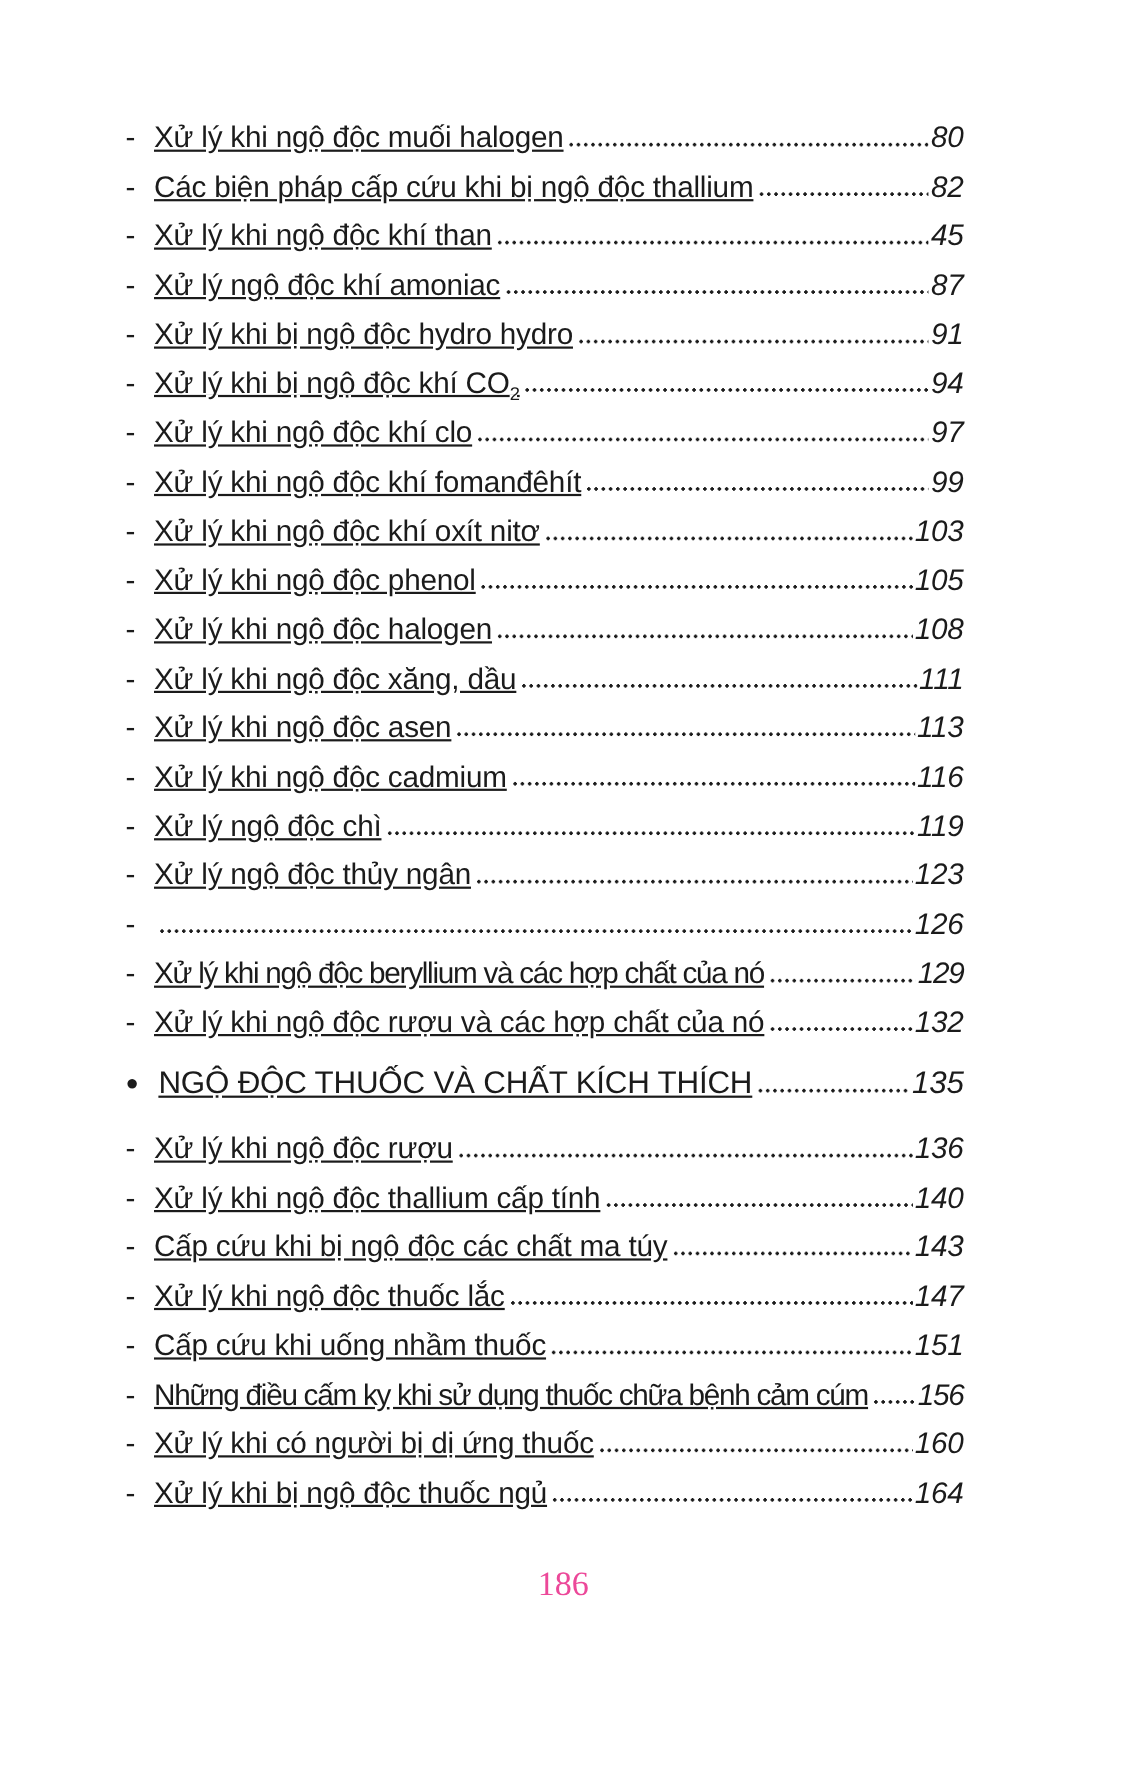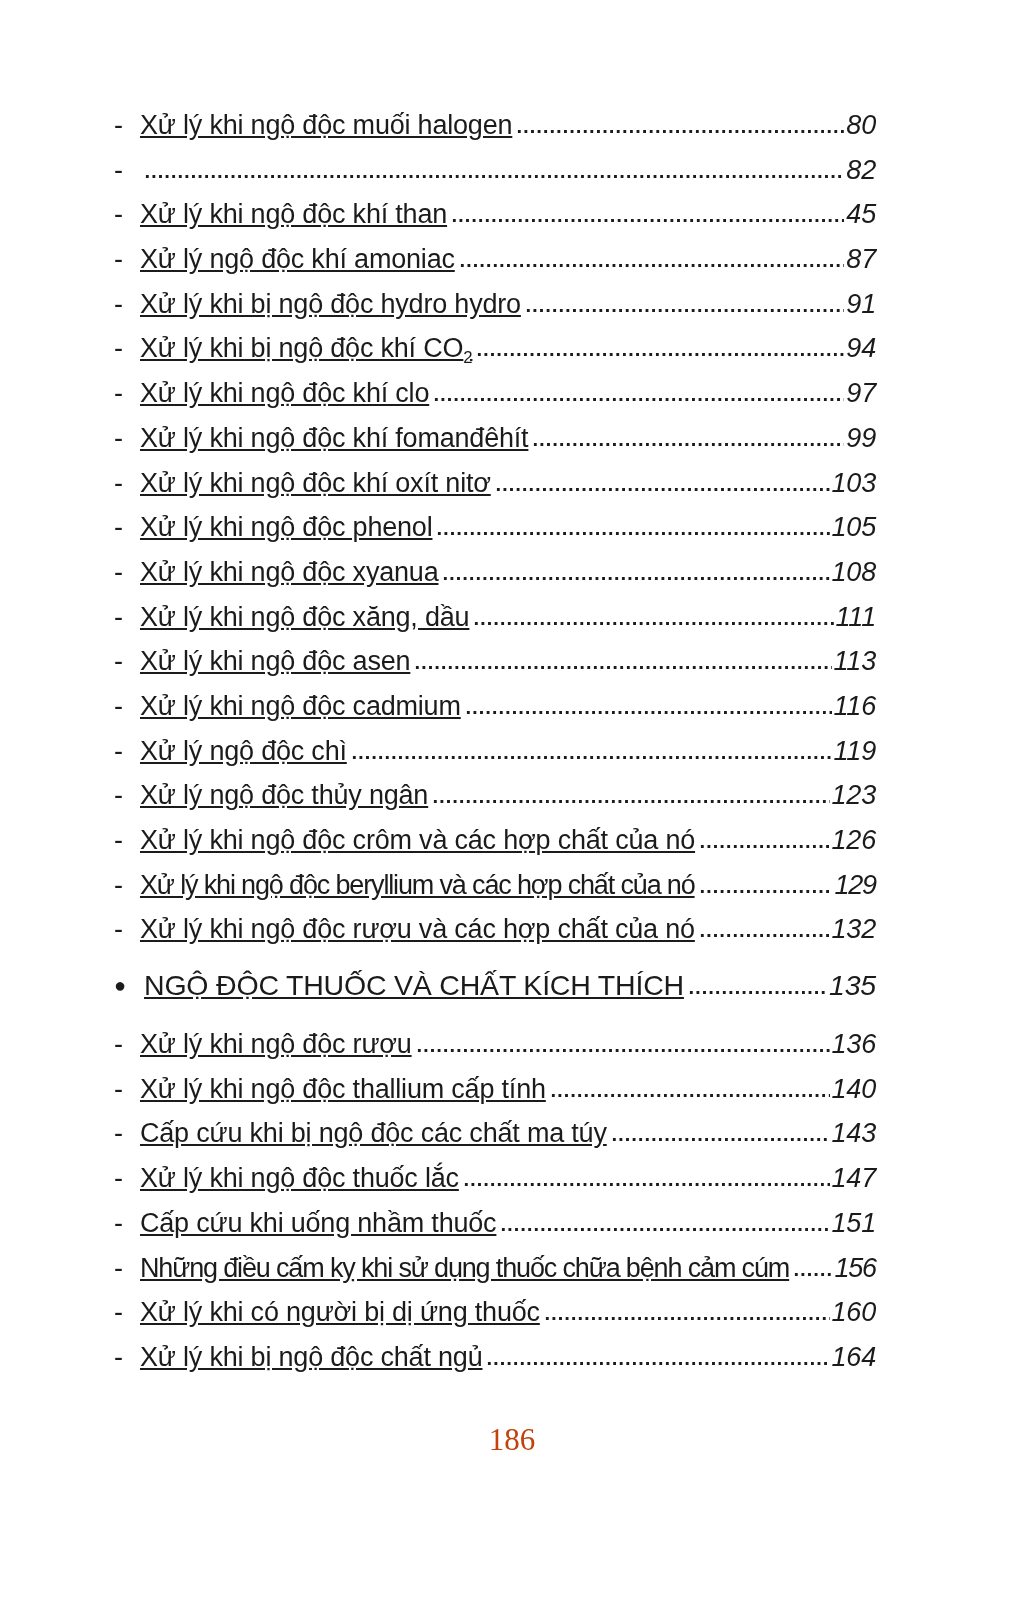--- a/index.html
+++ b/index.html
@@ -70,36 +70,37 @@
     letter-spacing: -1.15px;
   }
   .page-number {
     position: absolute;
     top: 1422px;
     left: 0;
     width: 100%;
     text-align: center;
     font-family: "Liberation Serif", "DejaVu Serif", serif;
     font-size: 31px;
-    color: #c2410c;
+    color: #ec4899;
   }
 </style>
 </head>
 <body>
 
 <main>
   <section class="toc">
       <div class="toc-row row-item">
     <span class="marker">-</span>
     <span class="label"><span class="label-text">Xử lý khi ngộ độc muối halogen</span><sub class="label-sub"></sub></span>
     <span class="leader"></span>
     <span class="pagenum">80</span>
   </div>
       <div class="toc-row row-item">
     <span class="marker">-</span>
+    <span class="label"><span class="label-text">Các biện pháp cấp cứu khi bị ngộ độc thallium</span><sub class="label-sub"></sub></span>
     <span class="leader"></span>
     <span class="pagenum">82</span>
   </div>
       <div class="toc-row row-item">
     <span class="marker">-</span>
     <span class="label"><span class="label-text">Xử lý khi ngộ độc khí than</span><sub class="label-sub"></sub></span>
     <span class="leader"></span>
     <span class="pagenum">45</span>
   </div>
       <div class="toc-row row-item">
@@ -139,21 +140,21 @@
     <span class="pagenum">103</span>
   </div>
       <div class="toc-row row-item">
     <span class="marker">-</span>
     <span class="label"><span class="label-text">Xử lý khi ngộ độc phenol</span><sub class="label-sub"></sub></span>
     <span class="leader"></span>
     <span class="pagenum">105</span>
   </div>
       <div class="toc-row row-item">
     <span class="marker">-</span>
-    <span class="label"><span class="label-text">Xử lý khi ngộ độc xyanua</span><sub class="label-sub"></sub></span>
+    <span class="label"><span class="label-text">Xử lý khi ngộ độc halogen</span><sub class="label-sub"></sub></span>
     <span class="leader"></span>
     <span class="pagenum">108</span>
   </div>
       <div class="toc-row row-item">
     <span class="marker">-</span>
     <span class="label"><span class="label-text">Xử lý khi ngộ độc xăng, dầu</span><sub class="label-sub"></sub></span>
     <span class="leader"></span>
     <span class="pagenum">111</span>
   </div>
       <div class="toc-row row-item">
@@ -175,21 +176,20 @@
     <span class="pagenum">119</span>
   </div>
       <div class="toc-row row-item">
     <span class="marker">-</span>
     <span class="label"><span class="label-text">Xử lý ngộ độc thủy ngân</span><sub class="label-sub"></sub></span>
     <span class="leader"></span>
     <span class="pagenum">123</span>
   </div>
       <div class="toc-row row-item">
     <span class="marker">-</span>
-    <span class="label"><span class="label-text">Xử lý khi ngộ độc crôm và các hợp chất của nó</span><sub class="label-sub"></sub></span>
     <span class="leader"></span>
     <span class="pagenum">126</span>
   </div>
       <div class="toc-row row-item tight">
     <span class="marker">-</span>
     <span class="label"><span class="label-text">Xử lý khi ngộ độc beryllium và các hợp chất của nó</span><sub class="label-sub"></sub></span>
     <span class="leader"></span>
     <span class="pagenum">129</span>
   </div>
       <div class="toc-row row-item">
@@ -241,19 +241,19 @@
     <span class="pagenum">156</span>
   </div>
       <div class="toc-row row-item">
     <span class="marker">-</span>
     <span class="label"><span class="label-text">Xử lý khi có người bị dị ứng thuốc</span><sub class="label-sub"></sub></span>
     <span class="leader"></span>
     <span class="pagenum">160</span>
   </div>
       <div class="toc-row row-item">
     <span class="marker">-</span>
-    <span class="label"><span class="label-text">Xử lý khi bị ngộ độc chất ngủ</span><sub class="label-sub"></sub></span>
+    <span class="label"><span class="label-text">Xử lý khi bị ngộ độc thuốc ngủ</span><sub class="label-sub"></sub></span>
     <span class="leader"></span>
     <span class="pagenum">164</span>
   </div>
     </section>
   <footer class="page-number">186</footer>
 </main>
 
 </body></html>

